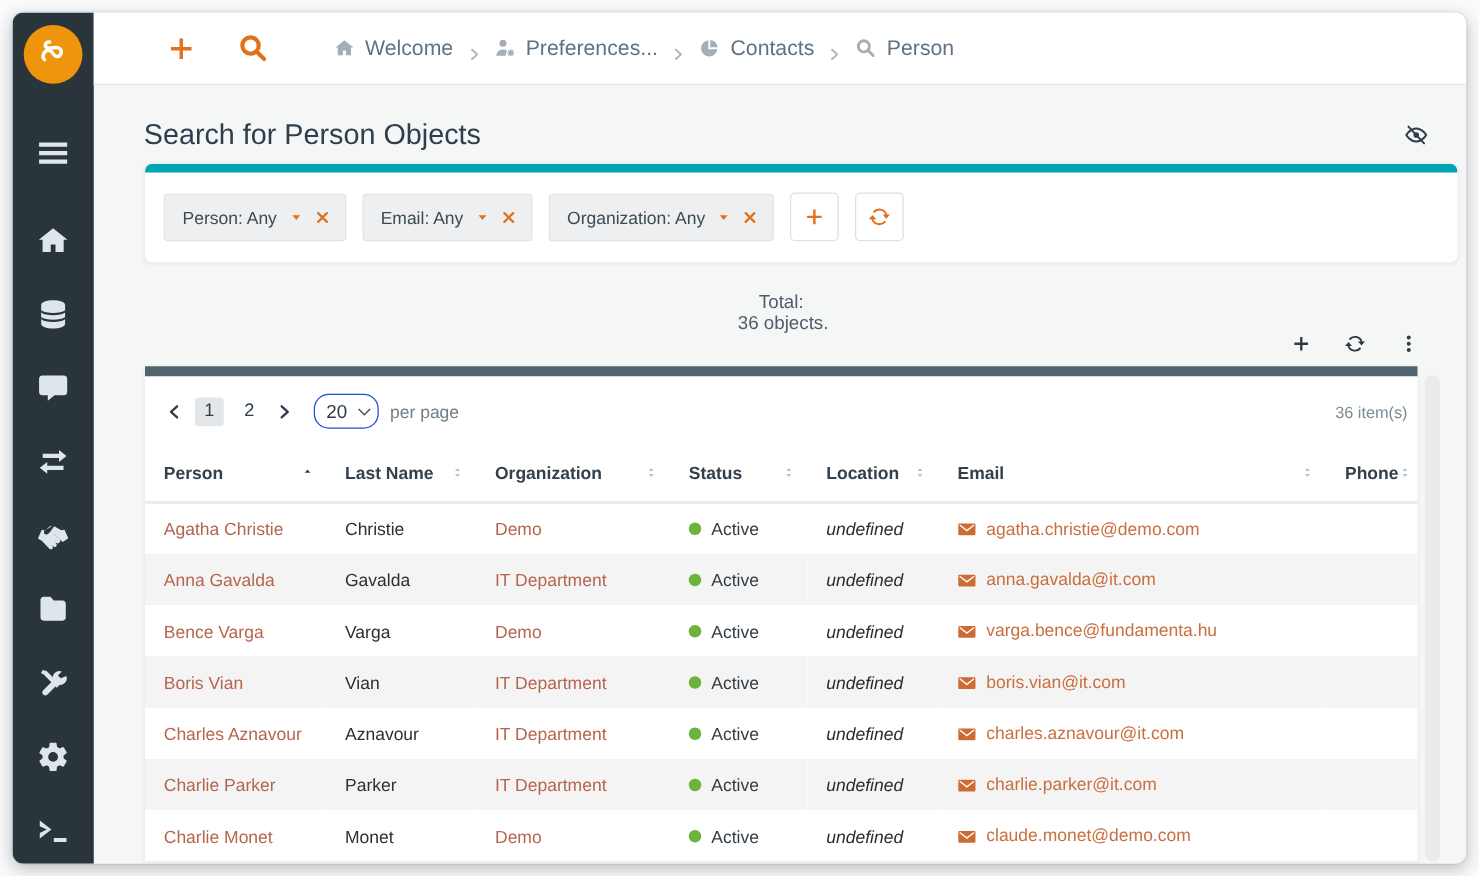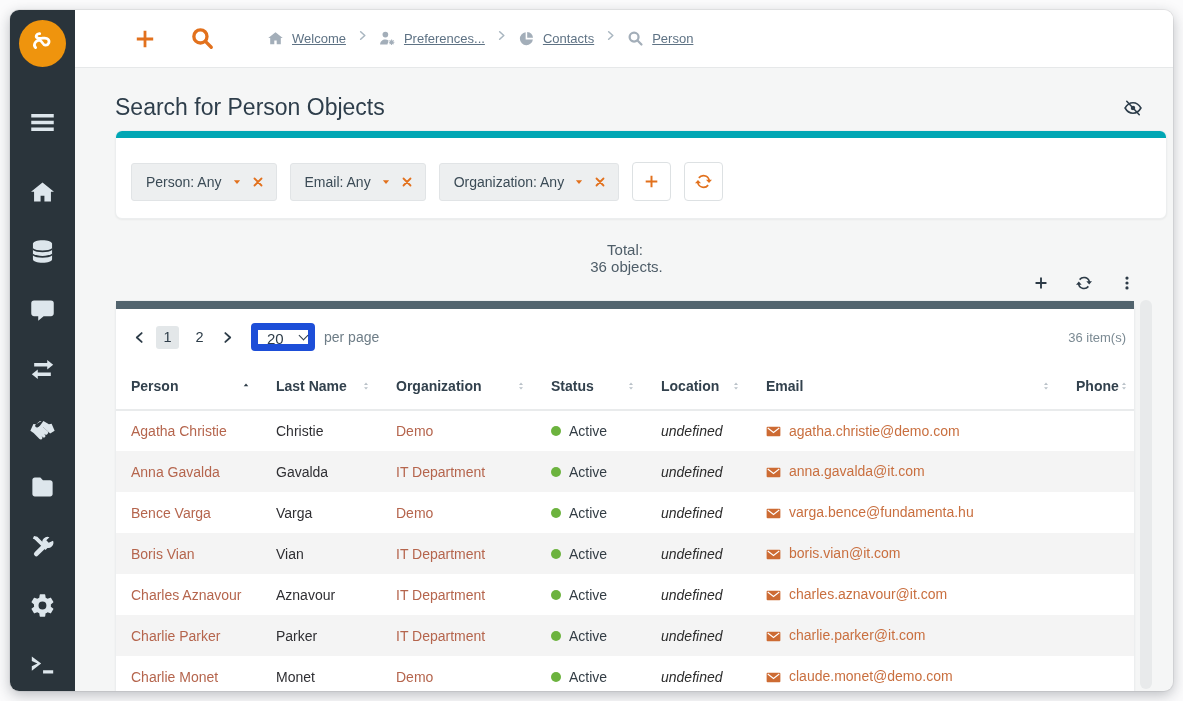--- a/index.html
+++ b/index.html
@@ -25,38 +25,38 @@
 
   
   .main { flex:1; display:flex; flex-direction:column; min-width:0; }
   .banner { flex:0 0 23px; background:var(--red,#e4514e); color:#fff; font-size:12px; font-weight:bold;
     letter-spacing:.4px; display:flex; align-items:center; justify-content:center; }
   .topbar { flex:0 0 58px; background:#fff; border-bottom:1px solid #e6e8e9; display:flex; align-items:center; padding-left:58px; }
   .tb-btn { display:inline-flex; cursor:pointer; color:var(--accent,#e2711d); }
   .tb-plus svg { width:24px; height:24px; }
   .tb-search { margin-left:33px; }
   .tb-search svg { width:25px; height:25px; }
-  .breadcrumb { display:flex; align-items:flex-start; margin-left:52px; gap:11px; font-size:13px; color:#5e7284;text-decoration:underline; }
+  .breadcrumb { display:flex; align-items:flex-end; margin-left:52px; gap:11px; font-size:17px; color:#5e7284; }
   .crumb { display:inline-flex; align-items:center; gap:8px; cursor:pointer; }
   .crumb .ico { color:#a3aeb9; }
   .crumb .ico svg { width:17px; height:17px; }
   .crumb-sep { color:#a9b6c0; }
   .crumb-sep svg { width:11px; height:11px; }
 
   
   .content { flex:1; padding-left:40px; position:relative; overflow:hidden; }
   .page-head { display:flex; align-items:center; justify-content:space-between; margin:26px 30px 0 0; }
   .page-title { font-size:23px; font-weight:500; color:var(--heading,#2e3e4b); }
   .eye-btn { color:#2e3e4b; cursor:pointer; }
   .eye-btn svg { width:20px; height:20px; }
 
   .search-panel { margin:9px 6px 0 0; background:#fff; border:1px solid #eceeef; border-radius:7px;
     box-shadow:0 1px 2px rgba(0,0,0,.05); overflow:hidden; }
   .teal-bar { height:7px; background:var(--teal,#00a6b4); }
-  .filters { display:flex; align-items:center; gap:13px; padding:24px 15px 17px; }
+  .filters { display:flex; align-items:center; gap:13px; padding:16px 15px 17px; }
   .pill { background:#edeff0; border:1px solid #e1e4e6; border-radius:3px; height:38px;
     display:inline-flex; align-items:center; gap:10px; padding:0 12px 0 14px; font-size:14px; color:#3b4b56; cursor:pointer; }
   .pill-caret { color:var(--accent,#e2711d); }
   .pill-caret svg { width:10px; height:10px; }
   .pill-x { color:var(--accent,#e2711d); }
   .pill-x svg { width:12px; height:12px; }
   .sq-btn { width:39px; height:39px; background:#fff; border:1px solid #dde1e3; border-radius:4px;
     display:inline-flex; align-items:center; justify-content:center; color:var(--accent,#e2711d); cursor:pointer; }
   .sq-btn svg { width:17px; height:17px; }
 
@@ -70,21 +70,21 @@
     border-radius:7px 7px 0 0; box-shadow:0 1px 2px rgba(0,0,0,.05); }
   .slate-bar { height:8px; background:var(--slate,#52646e); }
   .pager-row { display:flex; align-items:center; padding:14px 8px 11px 17px; color:#2e3d49; }
   .pg-chev { color:#2e3d49; cursor:pointer; }
   .pg-chev svg { width:13px; height:13px; }
   .pg-group { display:inline-flex; align-items:center; gap:9px; margin:0 10px; }
   .page { min-width:23px; height:23px; padding:0 4px; display:inline-flex; align-items:center; justify-content:center;
     font-size:14.5px; border-radius:3px; cursor:pointer; }
   .page.cur { background:#e3e7e9; }
   .sel-wrap { position:relative; margin-left:17px; }
-  select { font-family:inherit; font-size:15px; color:#2e3d49; border:7px solid #1d4ed8; border-radius:4px;
+  select { font-family:inherit; font-size:15px; color:#2e3d49; border:1px solid #1d4ed8; border-radius:12px;
     height:28px; padding:0 24px 0 9px; appearance:none; -webkit-appearance:none; background:#fff; cursor:pointer; }
   .sel-wrap::after { content:""; position:absolute; right:8px; top:9px; width:6px; height:6px;
     border-right:1.8px solid #2e3d49; border-bottom:1.8px solid #2e3d49; transform:rotate(45deg); pointer-events:none; }
   .perpage { margin-left:9px; font-size:14px; color:#6e7d87; }
   .items-count { margin-left:auto; font-size:13px; color:#7b8a93; }
 
   table { width:100%; border-collapse:collapse; table-layout:fixed; margin-top:2px; }
   thead th { text-align:left; padding:14px 10px 15px 15px; border-bottom:2px solid #e9ebec; cursor:pointer; }
   .th-inner { display:flex; align-items:center; justify-content:space-between; font-size:14px; font-weight:bold; color:#32414d; }
   .sort { color:#b9c1c8; }

